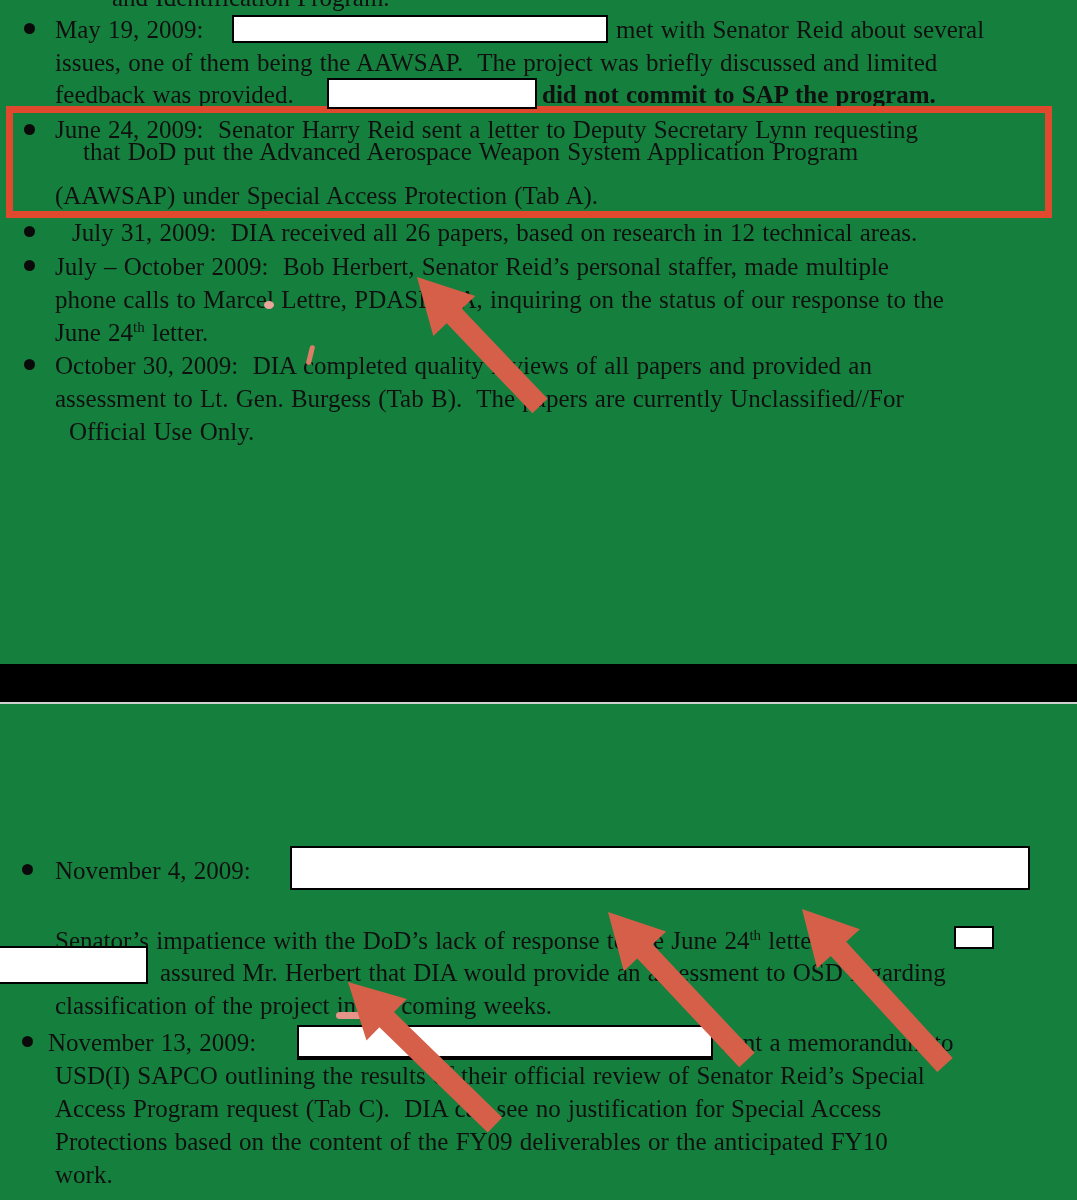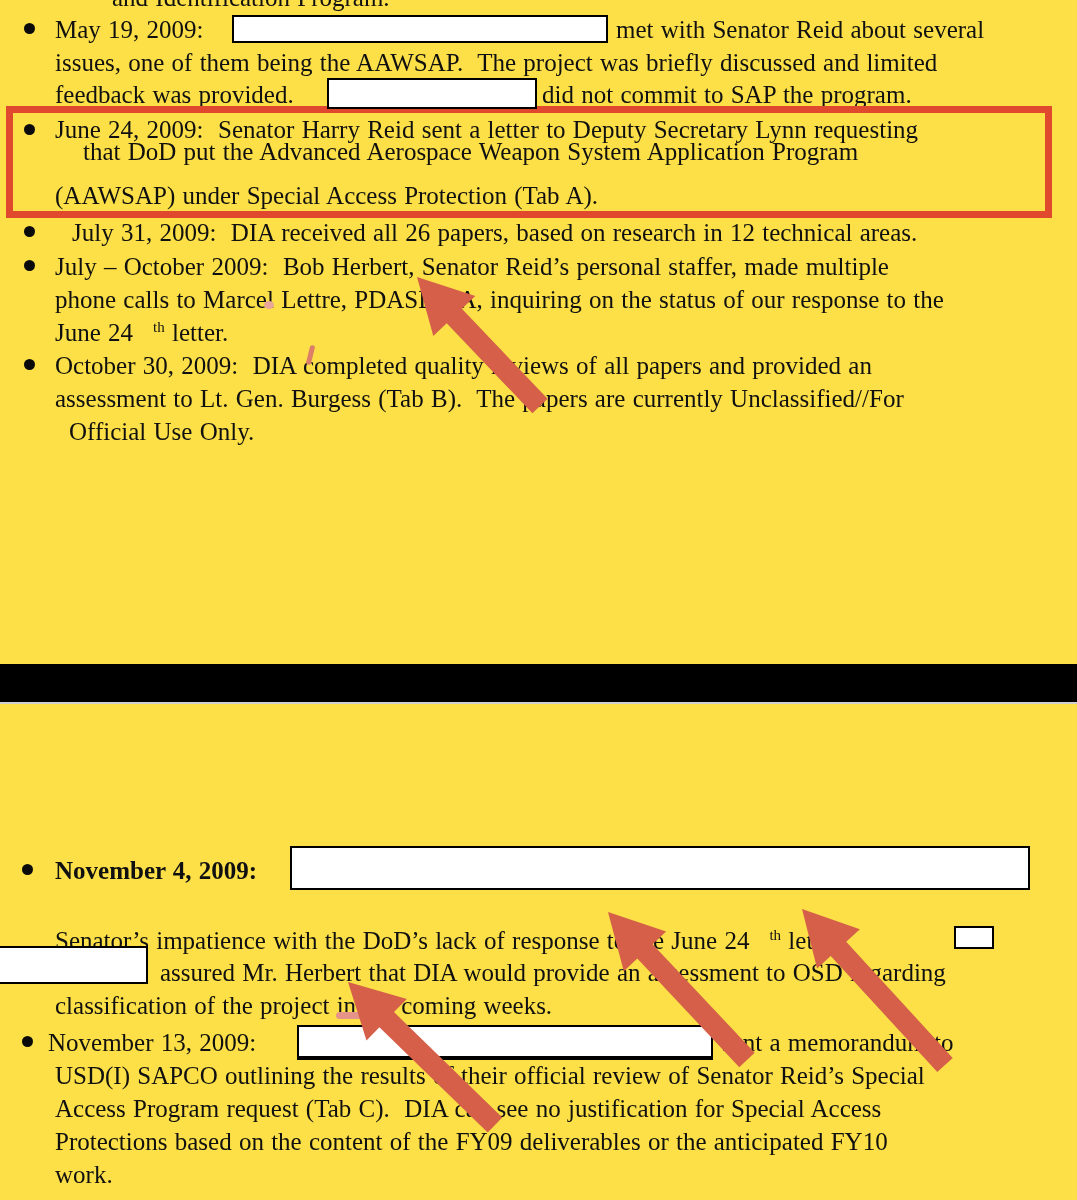--- a/index.html
+++ b/index.html
@@ -1,26 +1,26 @@
 <!DOCTYPE html>
 <html><head>
 <meta charset="utf-8">
 <style>
   html,body{margin:0;padding:0;background:#ffffff;}
   #page{
     position:relative; width:1077px; height:1200px;
-    background:#fde047; overflow:hidden;
+    background:#15803d; overflow:hidden;
     font-family:"Liberation Serif", serif;
   }
   .line{
     position:absolute; white-space:pre;
     font-size:25px; line-height:31px; color:#101010;
     word-spacing:1px; z-index:2;
   }
-  sup.th{font-size:60%; vertical-align:super; line-height:0;margin-left:20px;}
+  sup.th{font-size:60%; vertical-align:super; line-height:0;}
   .dot{
     position:absolute; width:11px; height:11px; border-radius:50%;
     background:#0a0a0a; z-index:2;
   }
   .redaction{
     position:absolute; box-sizing:border-box; background:#ffffff;
     border:2px solid #000; z-index:6;
     font-family:"Liberation Sans", sans-serif; color:#1c1c1c;
     white-space:pre; overflow:hidden;
   }
@@ -60,21 +60,21 @@
   <div class="line" style="left:55px; top:14px;">May 19, 2009:</div>
   <div class="redaction" id="box1">
     
   </div>
   <div class="line" style="left:616px; top:14px;">met with Senator Reid about several</div>
   <div class="line" style="left:55px; top:47px;text-align:right;">issues, one of them being the AAWSAP.  The project was briefly discussed and limited</div>
   <div class="line" style="left:55px; top:79px;text-align:right;">feedback was provided.</div>
   <div class="redaction" id="box2">
     
   </div>
-  <div class="line" style="left:542px; top:79px;">did not commit to SAP the program.</div>
+  <div class="line" style="left:542px; top:79px;font-weight:bold;">did not commit to SAP the program.</div>
 
   <div id="highlight-box" style="border-color: rgb(225, 73, 46);"></div>
 
   <div class="dot" style="left:24px; top:124px;"></div>
   <div class="line" style="left:55px; top:114px;">June 24, 2009:  Senator Harry Reid sent a letter to Deputy Secretary Lynn requesting</div>
   <div class="line" style="left:55px; top:136px;margin-left:28px;">that DoD put the Advanced Aerospace Weapon System Application Program</div>
   <div class="line" style="left:55px; top:180px;">(AAWSAP) under Special Access Protection (Tab A).</div>
 
   <div class="dot" style="left:24px; top:226px;"></div>
   <div class="line" style="left:72px; top:217px;">July 31, 2009:  DIA received all 26 papers, based on research in 12 technical areas.</div>
@@ -85,21 +85,21 @@
   <div class="line" style="left:55px; top:317px;"><span>June 24</span><sup class="th">th</sup><span> letter.</span></div>
 
   <div class="dot" style="left:24px; top:359px;"></div>
   <div class="line" style="left:55px; top:350px;">October 30, 2009:  DIA completed quality reviews of all papers and provided an</div>
   <div class="line" style="left:55px; top:383px;">assessment to Lt. Gen. Burgess (Tab B).  The papers are currently Unclassified//For</div>
   <div class="line" style="left:69px; top:416px;">Official Use Only.</div>
 
   <div id="separator-bar"></div>
 
   <div class="dot" style="left:22px; top:864px;"></div>
-  <div class="line" style="left:55px; top:855px;font-weight:bold;">November 4, 2009:</div>
+  <div class="line" style="left:55px; top:855px;">November 4, 2009:</div>
   <div class="redaction" id="box3">
     <span class="rlabel-lg">(b)(3):10 USC 424;(b)(6)</span>
   </div>
   <div class="line" style="left:55px; top:925px;"><span>Senator’s impatience with the DoD’s lack of response to the June 24</span><sup class="th">th</sup><span> letter.</span></div>
   <div class="redaction" id="box4">
     
   </div>
   <div class="redaction" id="box5">
     
   </div>

